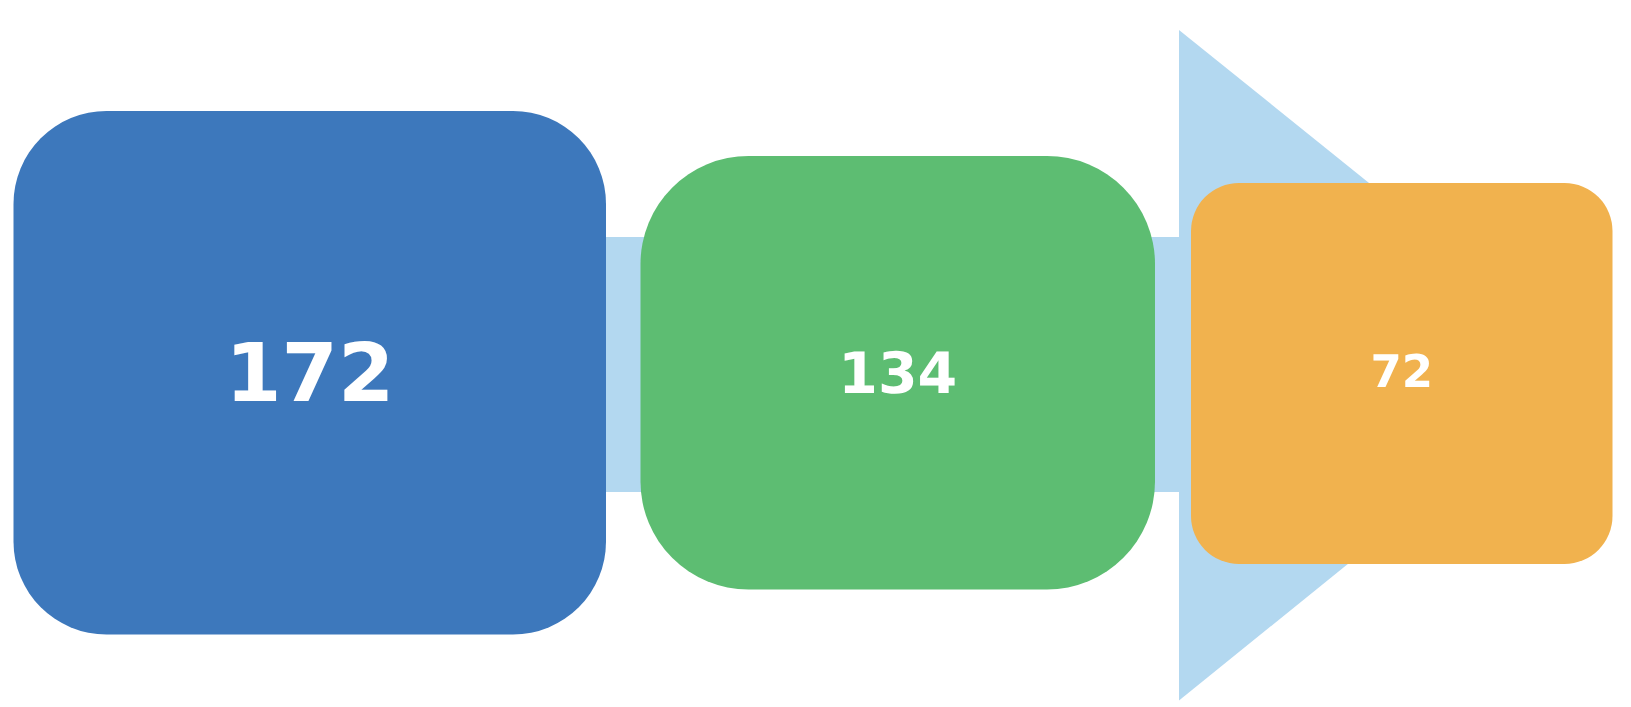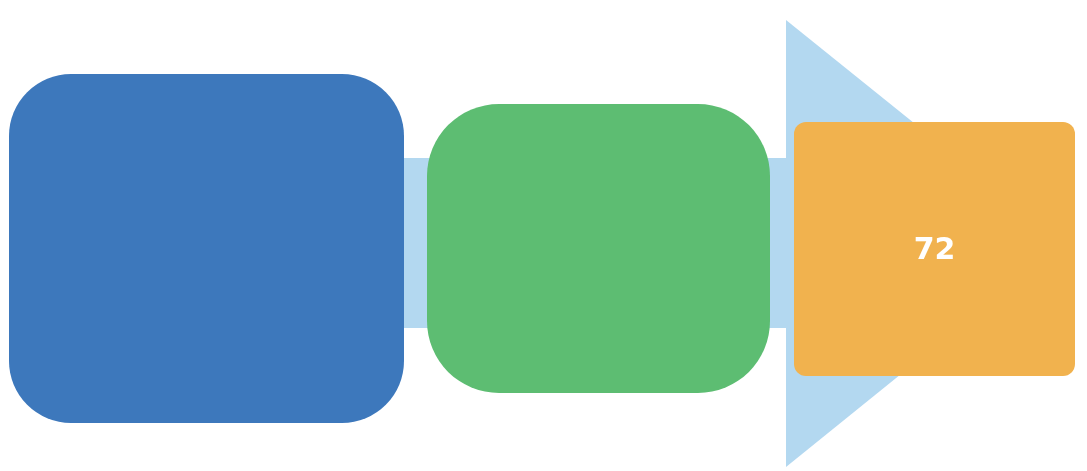--- a/index.html
+++ b/index.html
@@ -6,33 +6,35 @@
   body { width:1087px; height:471px; position:relative; overflow:hidden; font-family:"DejaVu Sans", "Liberation Sans", sans-serif; }
   .arrow { position:absolute; left:0; top:0; }
   .box { position:absolute; display:flex; flex-direction:column; align-items:center; justify-content:center; color:#ffffff; font-weight:bold; text-align:center; }
   .box span { display:block; }
   #box-blue { left:9px; top:74px; width:395px; height:349px; border-radius:62px; background:#3d78bc; }
   #box-blue .num { font-size:54px; line-height:64px; }
   #box-blue .lbl { font-size:54px; line-height:64px; letter-spacing:-1px; }
   #box-green { left:427px; top:104px; width:343px; height:289px; border-radius:72px; background:#5dbd72; }
   #box-green .num { font-size:38px; line-height:52px; }
   #box-green .lbl { font-size:40px; line-height:52px; letter-spacing:-1px; }
-  #box-orange { left:794px; top:122px; width:281px; height:254px; border-radius:12px; background:#f1b24e; }
+  #box-orange { left:794px; top:122px; width:281px; height:254px; border-radius:32px; background:#f1b24e; }
   #box-orange .num { font-size:30px; line-height:42px; }
   #box-orange .lbl { font-size:32px; line-height:42px; letter-spacing:-0.5px; }
 </style>
 </head>
 <body>
 
 <svg class="arrow" width="1087" height="471" viewBox="0 0 1087 471">
   <rect x="395" y="158" width="395" height="170" fill="#b3d8f0"></rect>
   <polygon points="786,20 1063,243 786,467" fill="#b3d8f0"></polygon>
 </svg>
 
 <div class="box" id="box-blue">
+  <span class="num">172</span>
 </div>
 
 <div class="box" id="box-green">
+  <span class="num">134</span>
 </div>
 
 <div class="box" id="box-orange">
   <span class="num">72</span>
 </div>
 
 </body></html>

